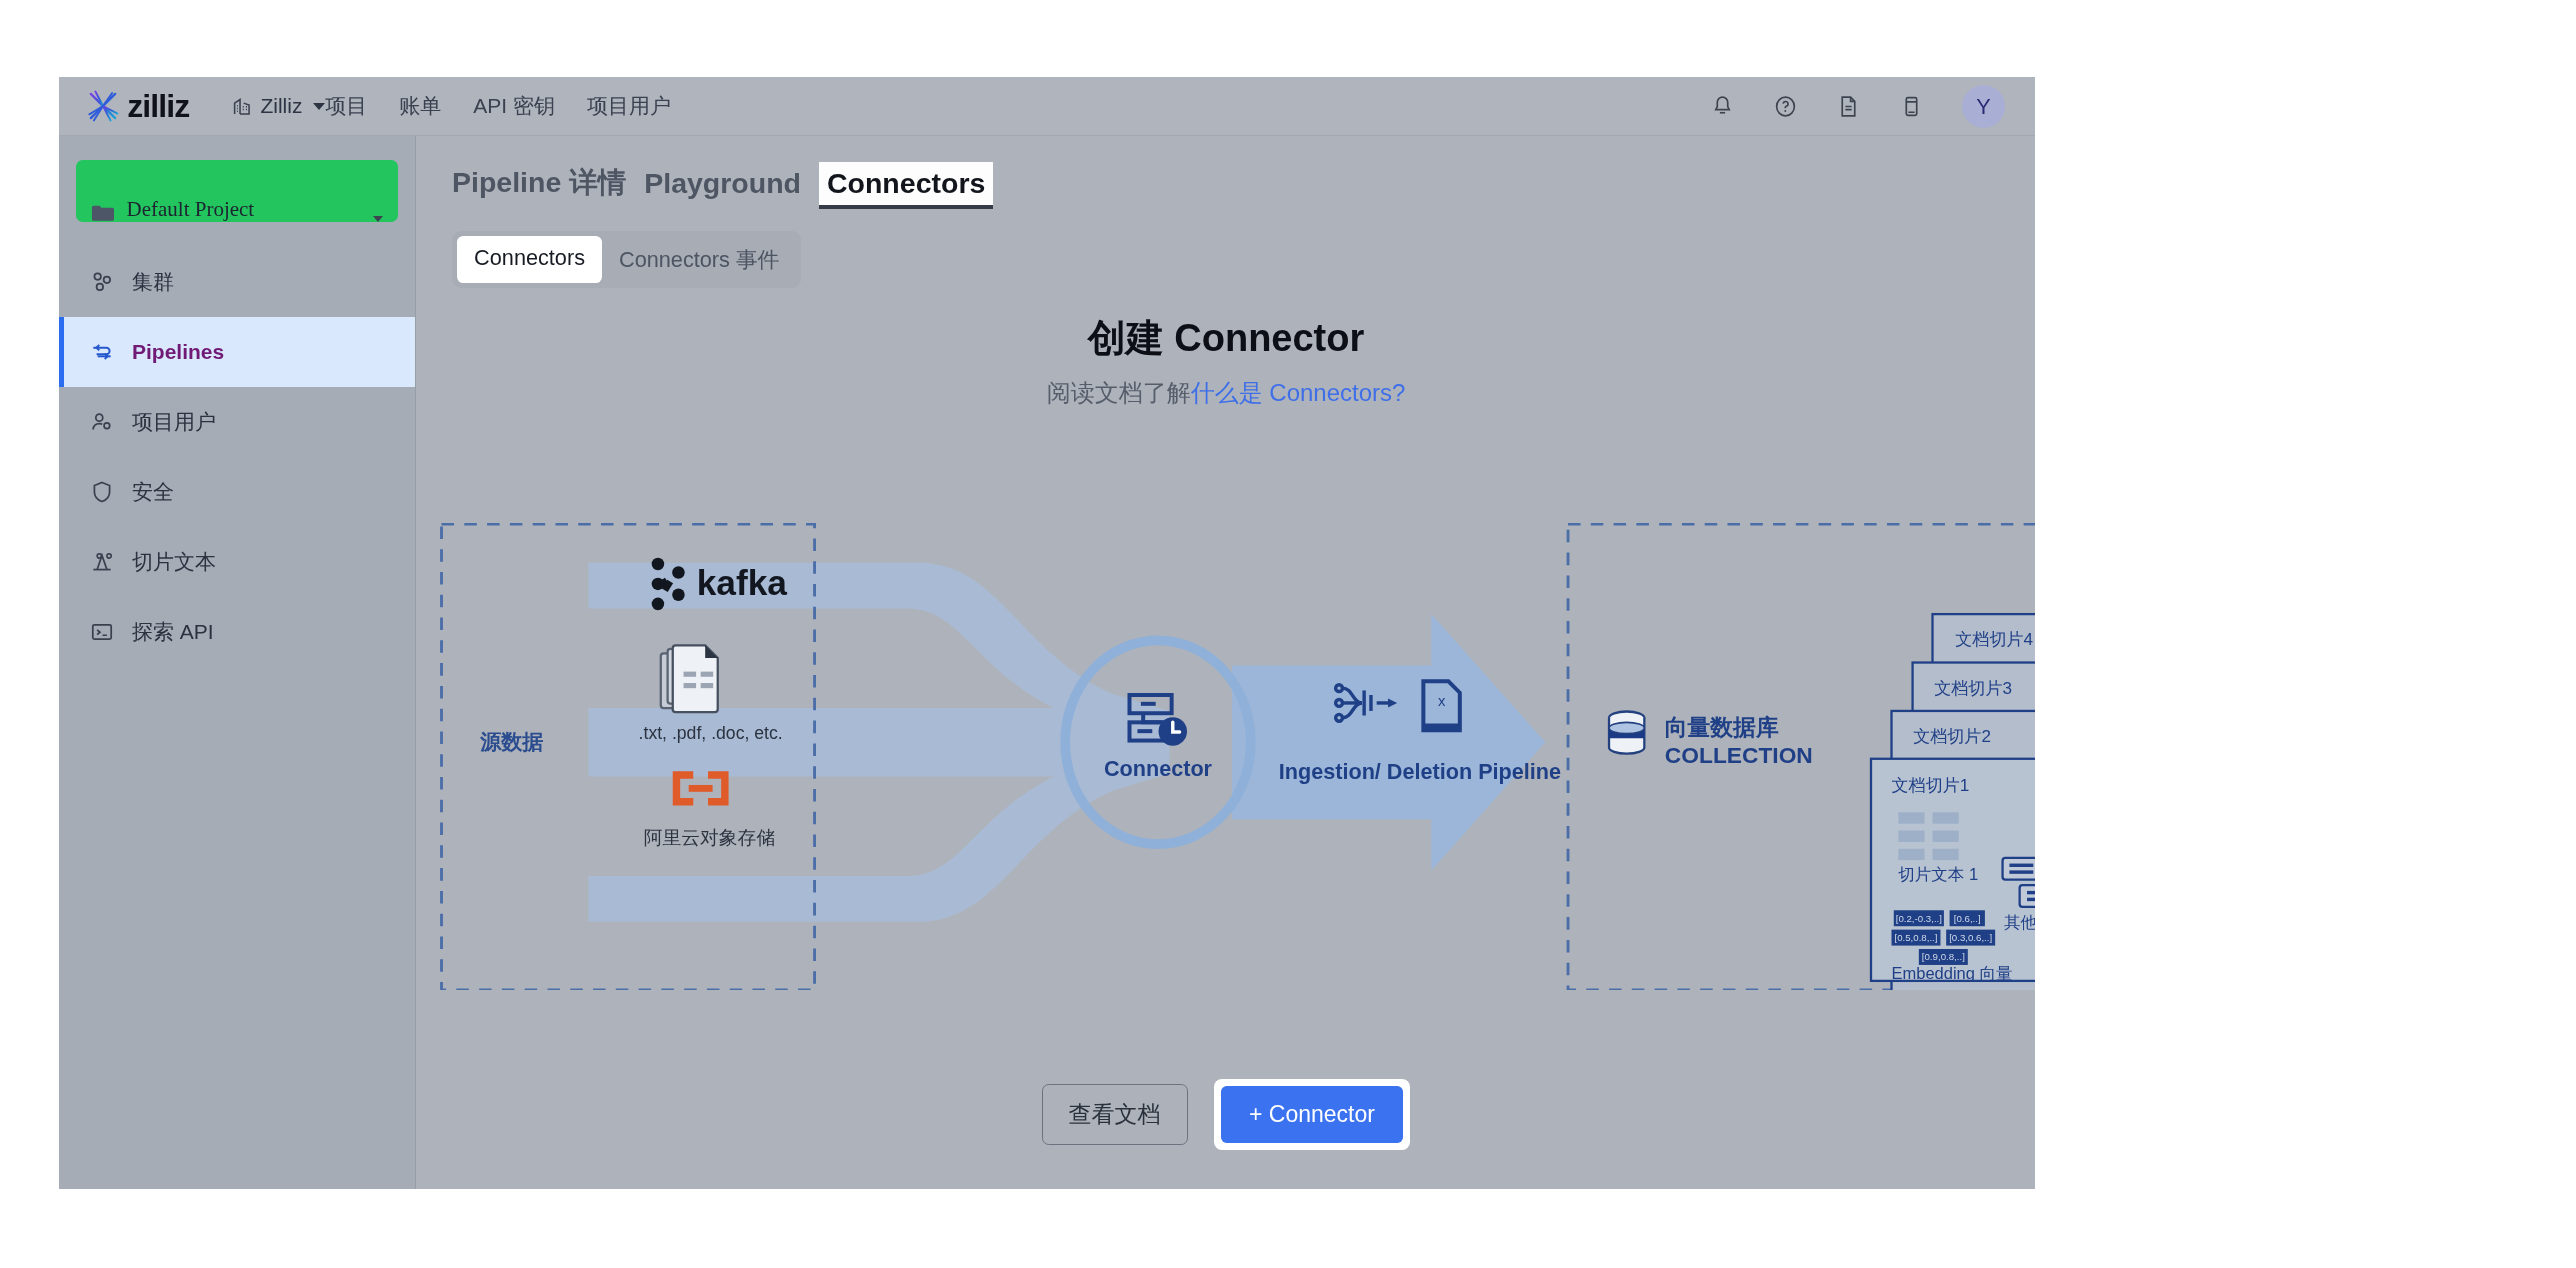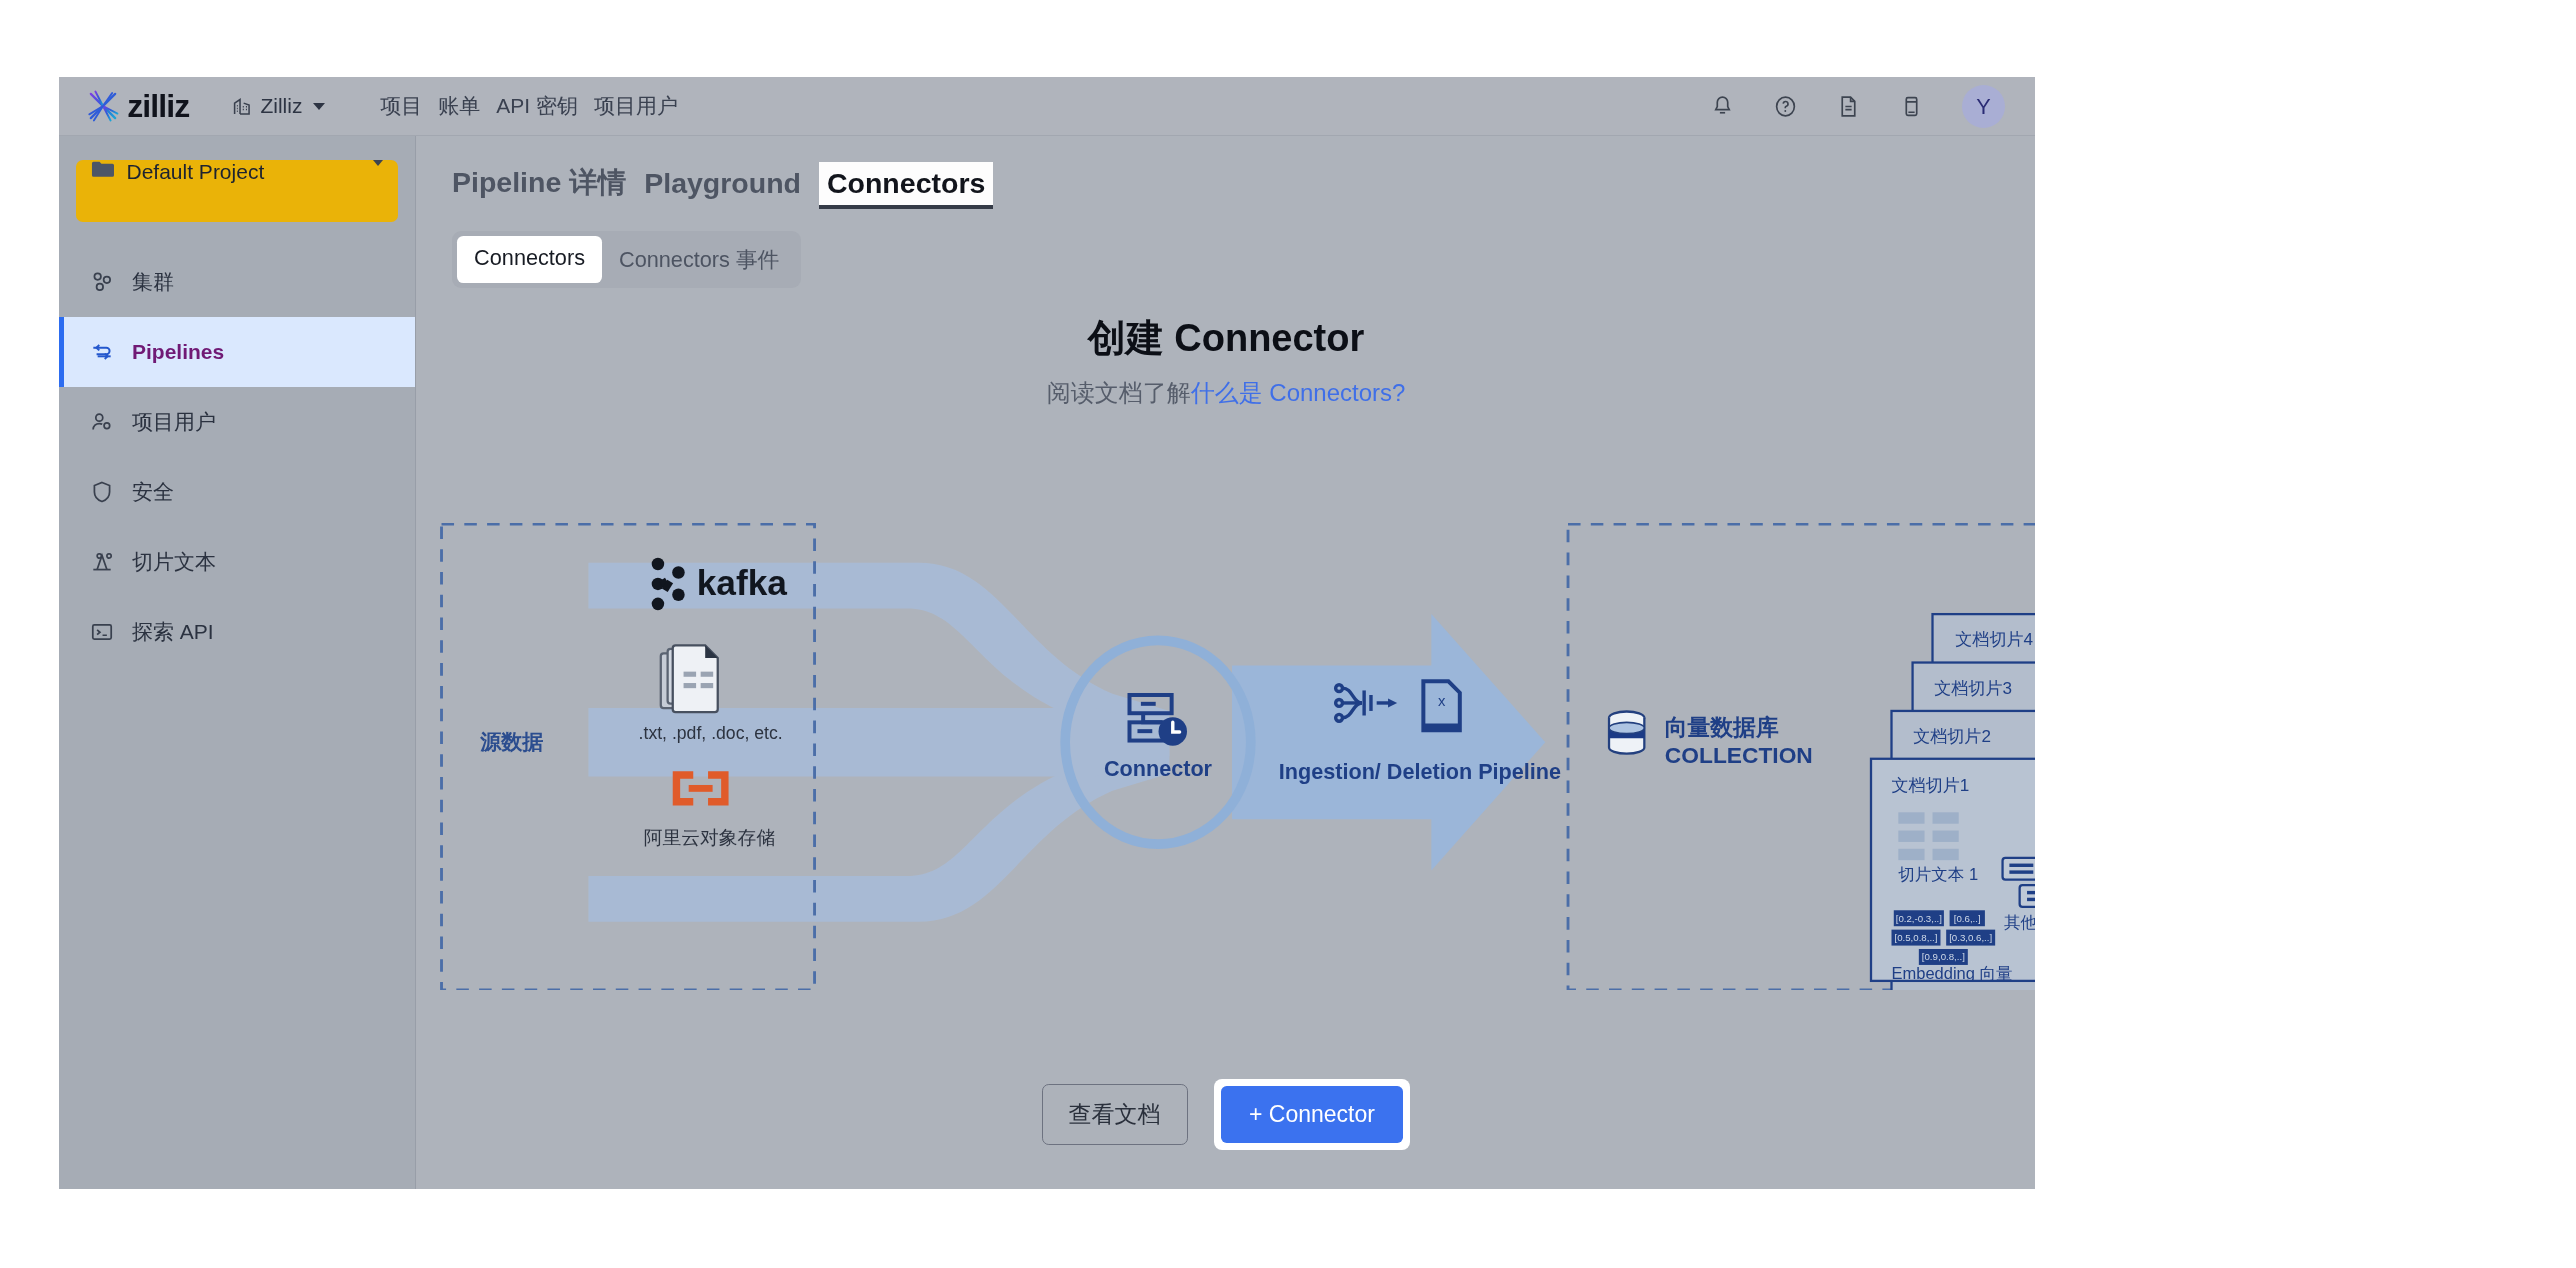--- a/index.html
+++ b/index.html
@@ -39,21 +39,21 @@
   }
   .org-chip .bld { width: 21.7px; height: 21.7px; }
   .org-name { font-size: 21px; color: #2d3443; }
   .caret-dn {
     width: 0; height: 0;
     border-left: 6.3px solid transparent;
     border-right: 6.3px solid transparent;
     border-top: 7.4px solid #2d3443;
     margin-left: 3.4px;
   }
-  #topnav { display: flex; align-items: flex-start; gap: 16px; margin-left: 55px; }
+  #topnav { display: flex; align-items: flex-start; gap: 32px; }
   #topnav .tnav {
     font-size: 21px; color: #3a4150; cursor: pointer; white-space: nowrap;
   }
   #topicons {
     position: absolute; right: 30px; top: 0; height: 59px;
     display: flex; align-items: center; gap: 38px;
   }
   .tico { width: 25px; height: 25px; cursor: pointer; display:block; }
   .avatar {
     width: 43px; height: 43px; border-radius: 50%;
@@ -64,22 +64,22 @@
 
   
   #sidebar {
     position: absolute; left: 0; top: 59px;
     width: 357px; height: calc(100% - 59px);
     background: #a6acb5;
     border-right: 1.7px solid #989ea8;
   }
   #project-select {
     margin: 24px 17px 0 17px; height: 62px;
-    background: #eab308; border-radius: 6.8px;
-    display: flex; align-items: flex-start; padding: 0 15px; cursor: pointer;
+    background: #22c55e; border-radius: 6.8px;
+    display: flex; align-items: flex-end; padding: 0 15px; cursor: pointer; font-family: Liberation Serif, serif;
   }
   .folder-ico { width: 23px; height: 18px; flex: 0 0 auto; }
   #project-name { font-size: 21px; color: #1d2330; margin-left: 12.5px; flex: 1; }
   .caret-sm {
     width: 0; height: 0;
     border-left: 5.7px solid transparent;
     border-right: 5.7px solid transparent;
     border-top: 6.8px solid #3d4450;
   }
   #sidenav { margin-top: 25px; }

